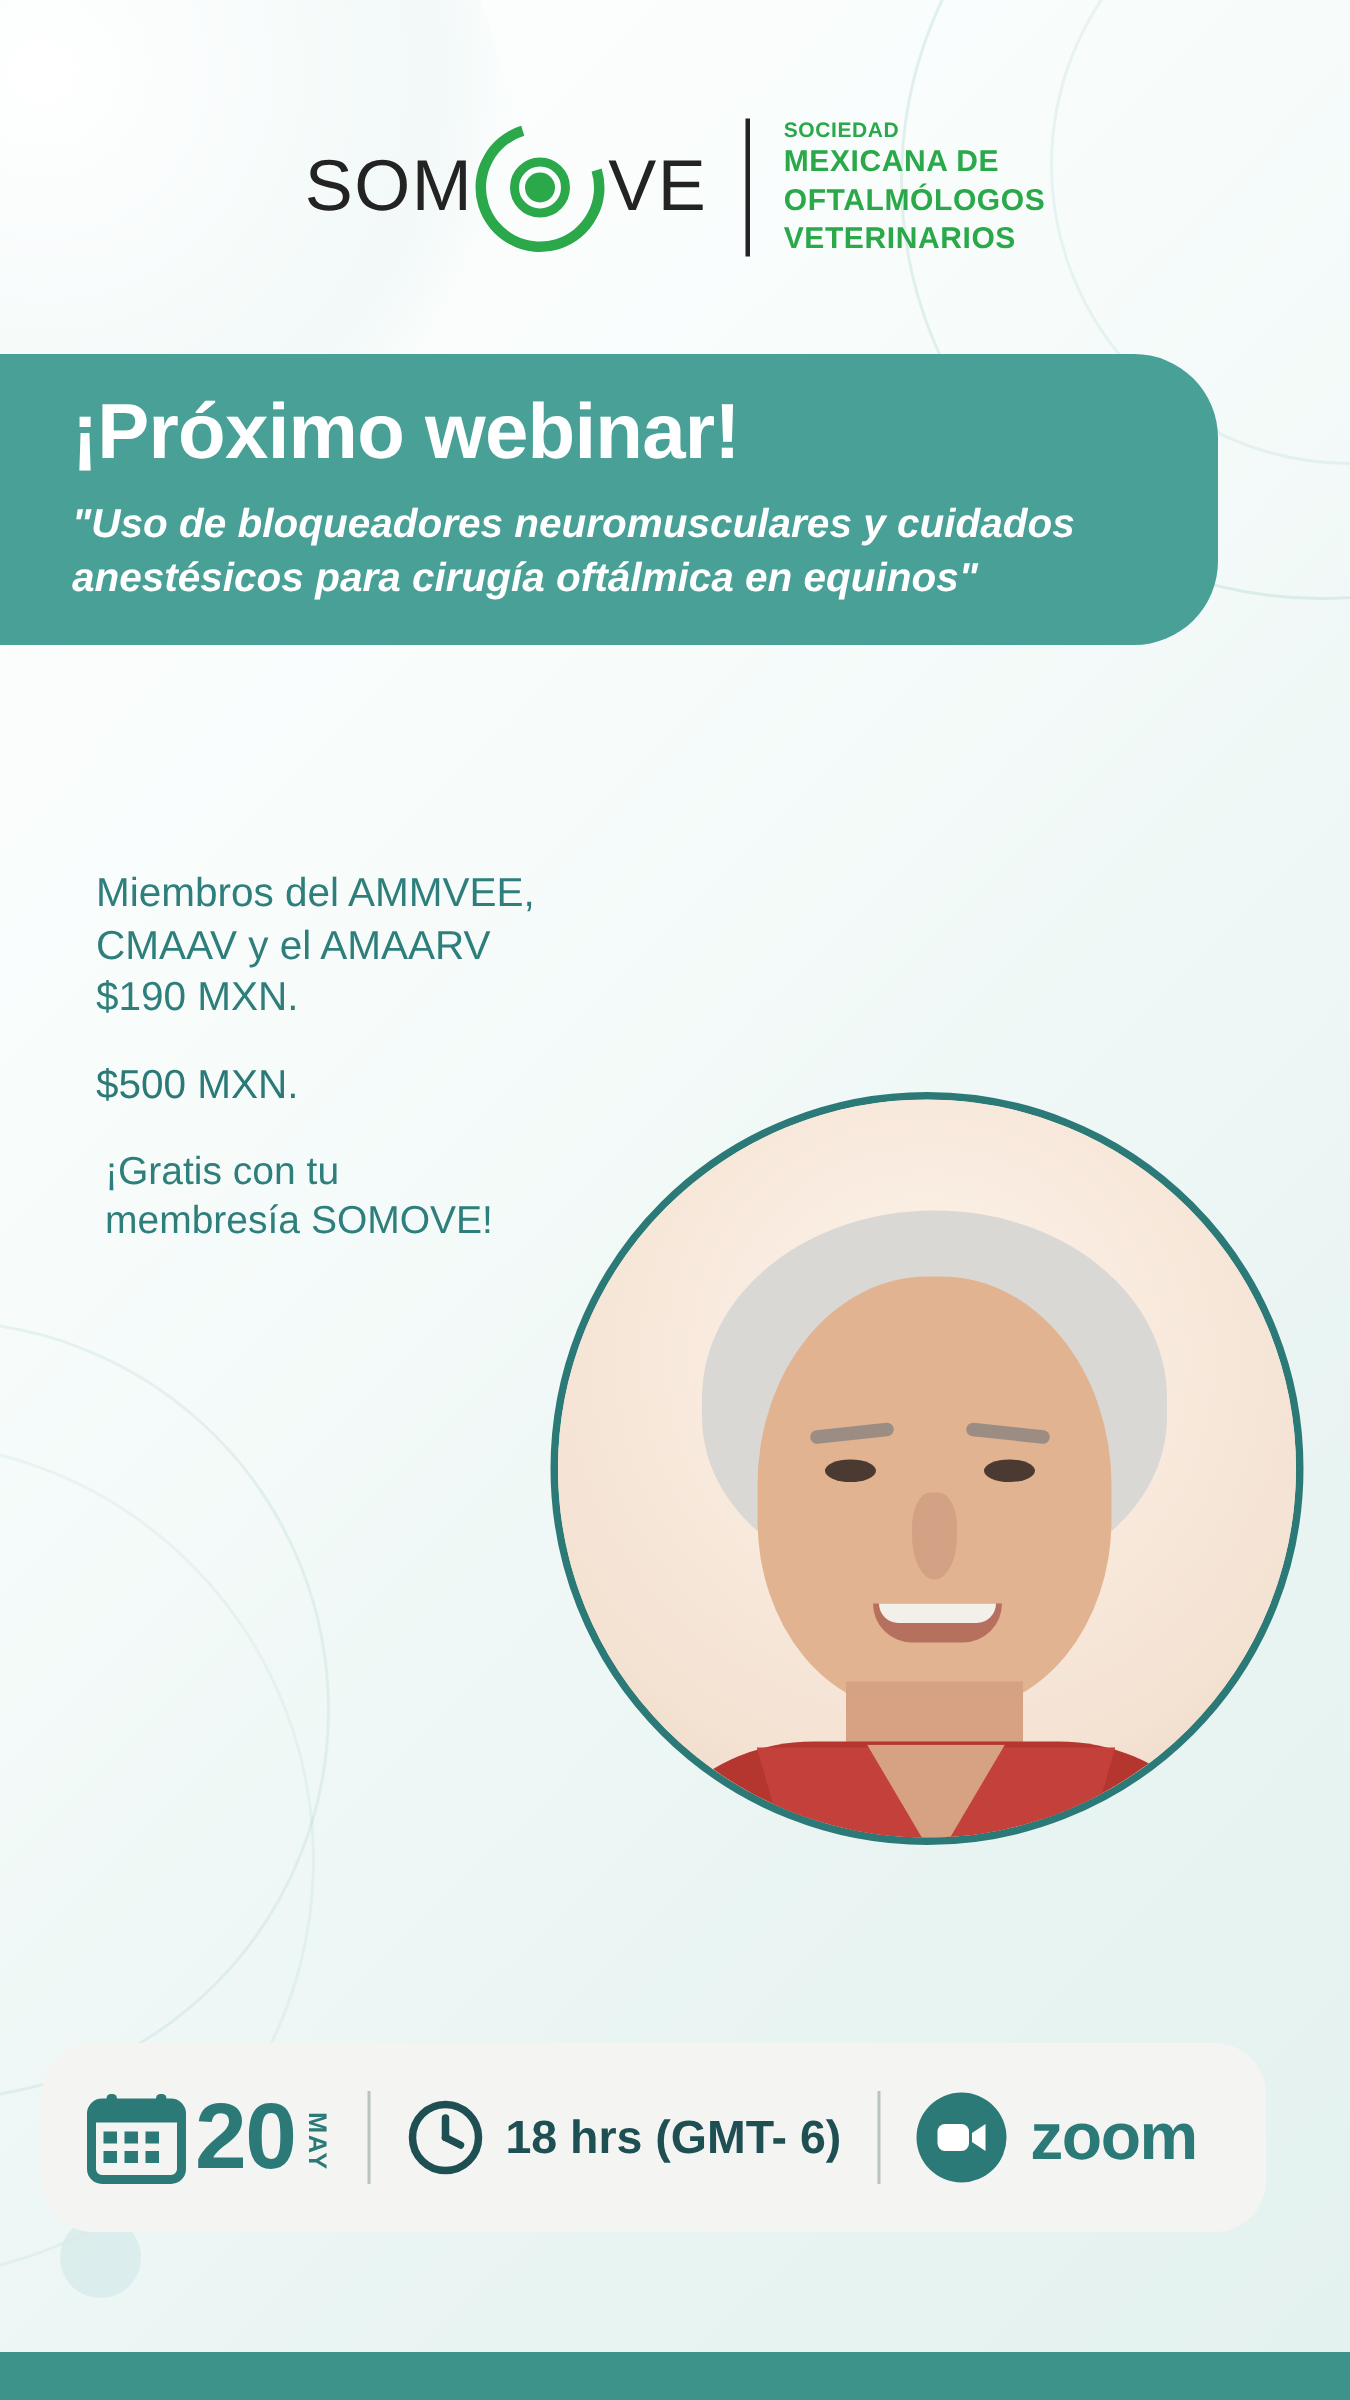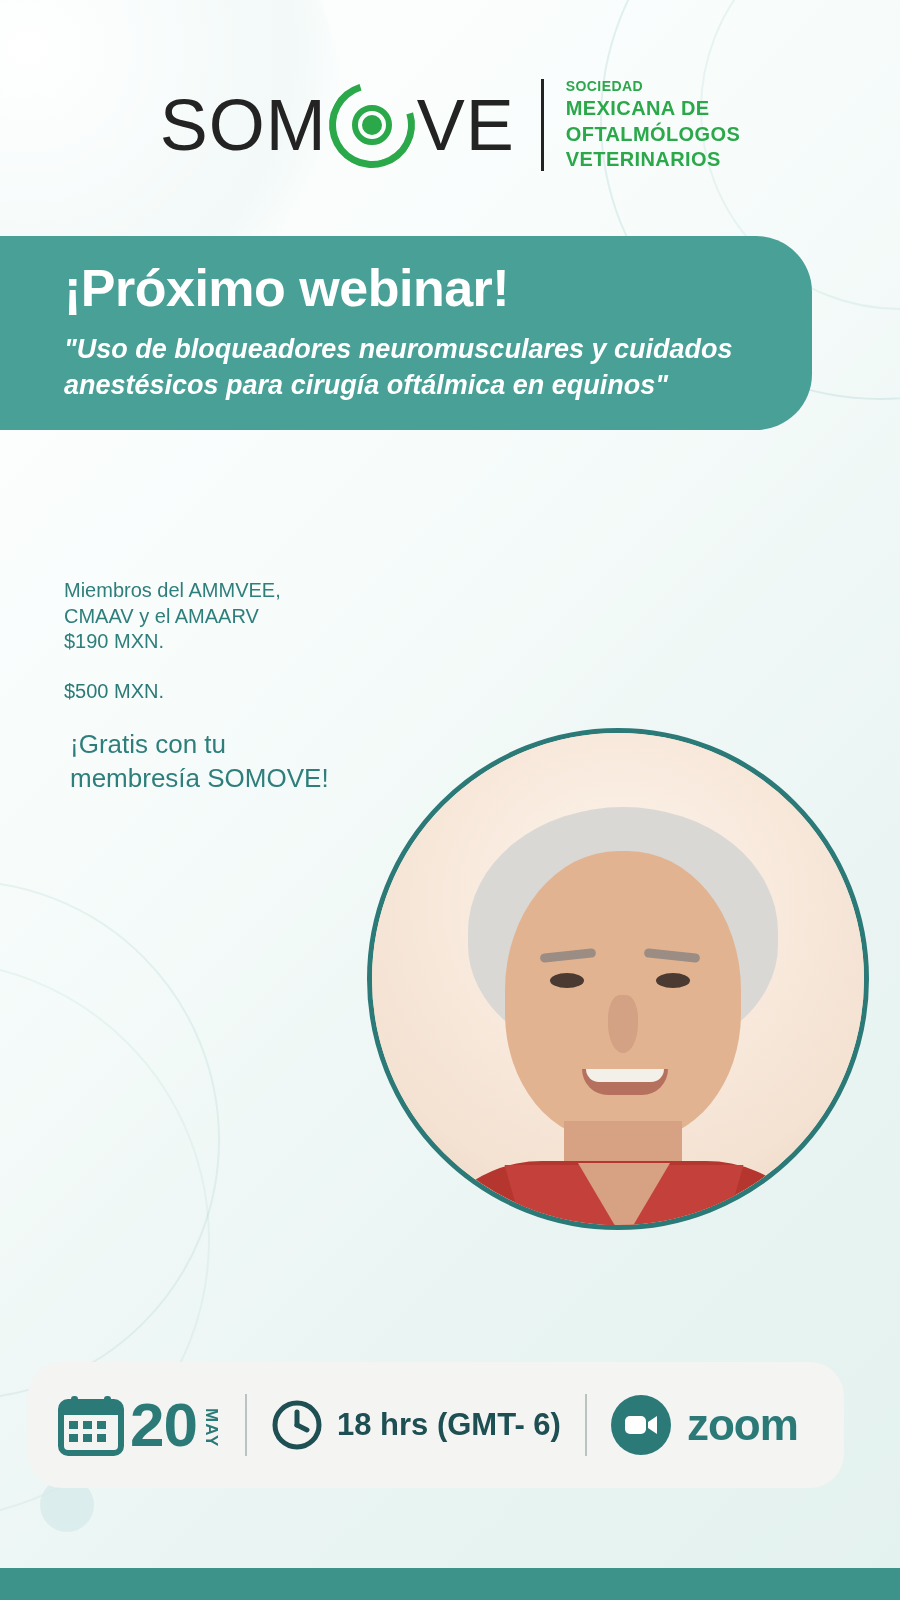--- a/index.html
+++ b/index.html
@@ -60,21 +60,21 @@
     left: 0; top: 78px;
     width: 900px;
     display: flex;
     align-items: center;
     justify-content: center;
     gap: 0px;
   }
   .logo-word {
     display: flex;
     align-items: center;
-    font-size: 72px;
+    font-size: 48px;
     letter-spacing: 1px;
     color: #232323;
     font-weight: 400;
     line-height: 1;
   }
   .logo-word .dark { color: #232323; }
   .logo-mark {
     position: relative;
     width: 86px; height: 86px;
     margin: 0 2px;
@@ -118,21 +118,21 @@
   .logo-sub .l1 { font-size: 14px; }
 
   
   .banner {
     position: absolute;
     left: 0; top: 236px;
     width: 812px;
     background: #48a096;
     border-top-right-radius: 56px;
     border-bottom-right-radius: 56px;
-    padding: 22px 60px 26px 64px;
+    padding: 22px 60px 26px 48px;
     color: #ffffff;
   }
   .banner h1 {
     font-size: 52px;
     font-weight: bold;
     letter-spacing: -0.5px;
     margin-bottom: 14px;
   }
   .banner .subtitle {
     font-size: 27px;
@@ -152,21 +152,21 @@
     line-height: 1.38;
   }
   .pricing {
     position: absolute;
     left: 64px; top: 578px;
     width: 470px;
     color: #2b7a78;
   }
   .price-block { margin-bottom: 24px; }
   .price-block div {
-    font-size: 20px;
+    font-size: 27px;
     line-height: 1.28;
     color: #2e7f7b;
   }
   .price-block.general div { color: #2b7a78; }
   .price-block.free div { font-size: 26px; padding-left: 6px; }
 
   
   .portrait {
     position: absolute;
     left: 367px; top: 728px;

